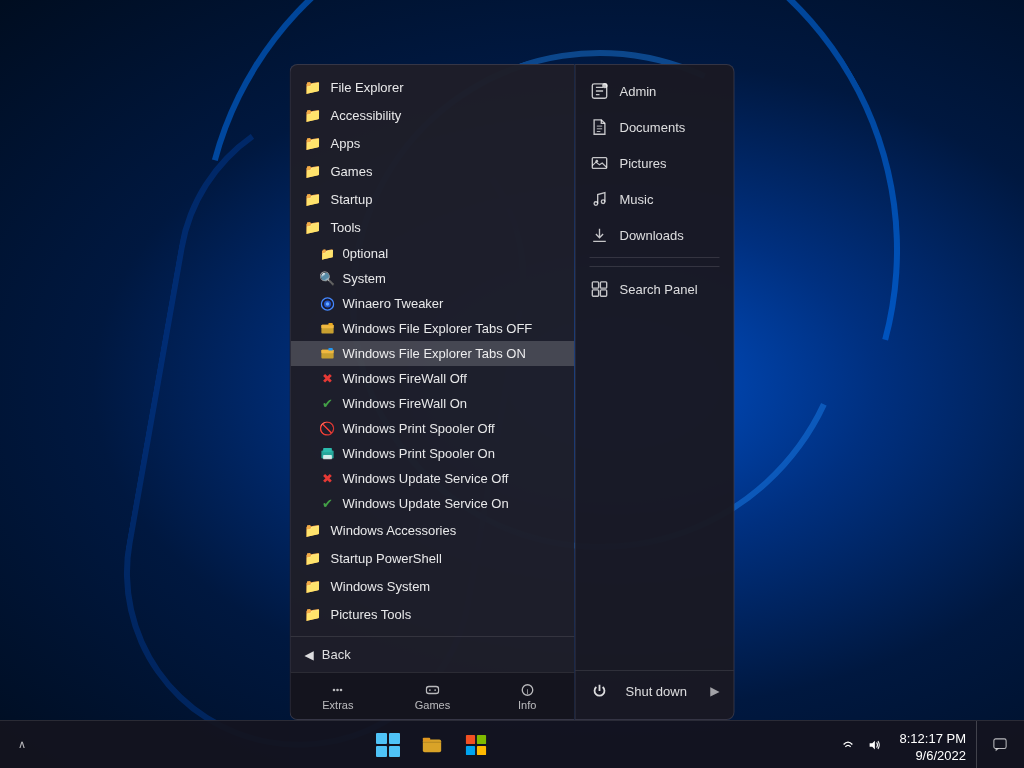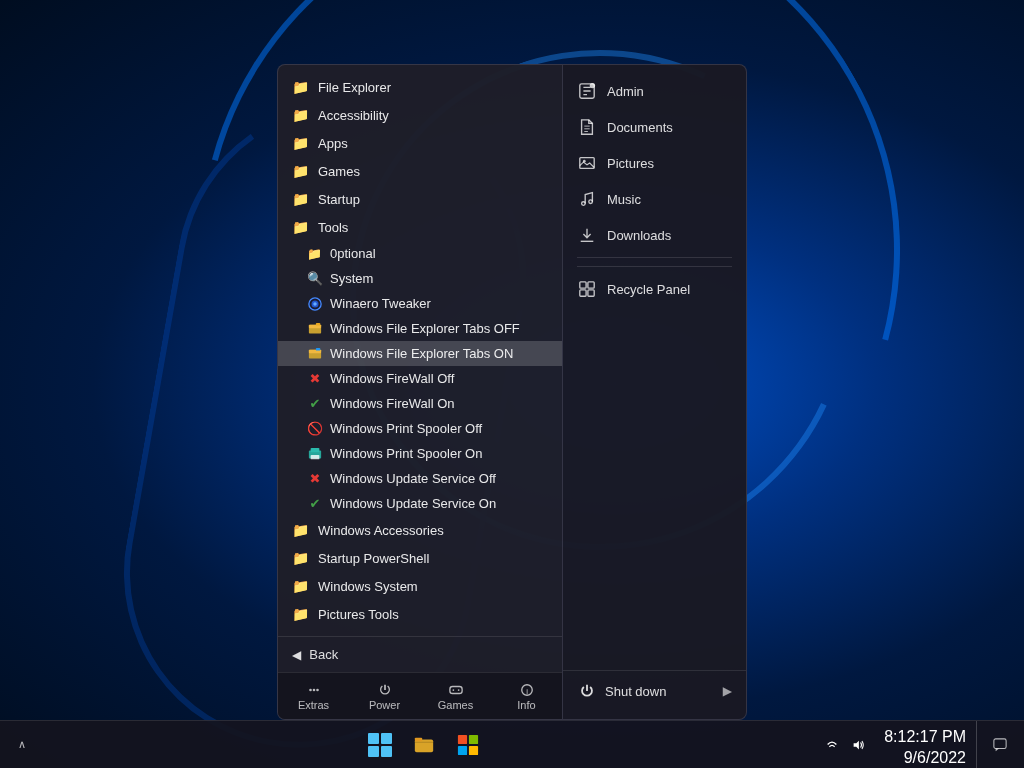--- a/index.html
+++ b/index.html
@@ -104,22 +104,22 @@
       border-radius: 4px;
       color: white;
       font-size: 14px;
     }
     .clock {
       display: flex; flex-direction: column; align-items: flex-end;
       cursor: pointer;
       padding: 2px 4px;
       border-radius: 4px;
     }
-    .clock-time { font-size: 16px; color: white; line-height: 1.3; margin-top: 6px; }
-    .clock-date { font-size: 16px; color: white; line-height: 1.3; }
+    .clock-time { font-size: 13px; color: white; line-height: 1.3; margin-top: 6px; }
+    .clock-date { font-size: 13px; color: white; line-height: 1.3; }
     .show-desktop {
       width: 6px; height: 48px;
       border-left: 1px solid rgba(255,255,255,0.2);
       cursor: pointer;
     }
 
     
     .start-menu {
       position: absolute;
       bottom: 48px;
@@ -197,21 +197,21 @@
       align-items: center;
       gap: 2px;
       cursor: pointer;
       color: rgba(255,255,255,0.7);
       font-size: 11px;
       border-top: 2px solid transparent;
     }
 
     
     .menu-right {
-      width: 185px;
+      width: 160px;
       background: rgba(25, 25, 35, 0.97);
       border: 1px solid rgba(80,80,100,0.5);
       border-radius: 0 8px 8px 0;
       display: flex;
       flex-direction: column;
       padding: 8px 0;
     }
     .right-item {
       display: flex;
       align-items: center;
@@ -237,21 +237,21 @@
       align-items: center;
       justify-content: space-between;
       padding: 10px 14px;
       cursor: pointer;
       color: rgba(255,255,255,0.85);
       font-size: 13px;
       margin-top: auto;
       border-top: 1px solid rgba(255,255,255,0.1);
     }
     .shutdown-left {
-      display: flex; align-items: center; gap: 8px;
+      display: flex; align-items: center; gap: 16px;
     }
 
     
     .folder-yellow { color: #f0b429; }
     .folder-gray { color: #aaaaaa; }
     .icon-red { color: #e53935; }
     .icon-green { color: #43a047; }
     .icon-search { color: #cc8800; }
     .icon-teal { color: #26a69a; }
   </style>
@@ -408,27 +408,20 @@
       <div class="menu-tab">
         <svg width="14" height="14" viewBox="0 0 16 16">
           <circle cx="4" cy="8" r="1.5" fill="rgba(255,255,255,0.7)"></circle>
           <circle cx="8" cy="8" r="1.5" fill="rgba(255,255,255,0.7)"></circle>
           <circle cx="12" cy="8" r="1.5" fill="rgba(255,255,255,0.7)"></circle>
         </svg>
         <span>Extras</span>
       </div>
       <div class="menu-tab">
         <svg width="14" height="14" viewBox="0 0 16 16">
-          <path d="M8 2 L8 8" stroke="rgba(255,255,255,0.7)" stroke-width="2" fill="none"></path>
-          <path d="M5 3.5 A5 5 0 1 0 11 3.5" stroke="rgba(255,255,255,0.7)" stroke-width="1.5" fill="none"></path>
-        </svg>
-        <span>Power</span>
-      </div>
-      <div class="menu-tab">
-        <svg width="14" height="14" viewBox="0 0 16 16">
           <rect x="1" y="4" width="14" height="8" rx="3" fill="none" stroke="rgba(255,255,255,0.7)" stroke-width="1.5"></rect>
           <circle cx="5" cy="8" r="1" fill="rgba(255,255,255,0.7)"></circle>
           <circle cx="11" cy="8" r="1" fill="rgba(255,255,255,0.7)"></circle>
         </svg>
         <span>Games</span>
       </div>
       <div class="menu-tab">
         <svg width="14" height="14" viewBox="0 0 16 16">
           <circle cx="8" cy="8" r="6" fill="none" stroke="rgba(255,255,255,0.7)" stroke-width="1.5"></circle>
           <text x="7" y="12" font-size="9" fill="rgba(255,255,255,0.7)" font-family="Arial">i</text>
@@ -503,21 +496,21 @@
 
     <div class="right-item">
       <span class="right-item-icon">
         <svg viewBox="0 0 20 20" width="18" height="18">
           <rect x="2" y="2" width="7" height="7" rx="1" fill="none" stroke="rgba(255,255,255,0.75)" stroke-width="1.5"></rect>
           <rect x="11" y="2" width="7" height="7" rx="1" fill="none" stroke="rgba(255,255,255,0.75)" stroke-width="1.5"></rect>
           <rect x="2" y="11" width="7" height="7" rx="1" fill="none" stroke="rgba(255,255,255,0.75)" stroke-width="1.5"></rect>
           <rect x="11" y="11" width="7" height="7" rx="1" fill="none" stroke="rgba(255,255,255,0.75)" stroke-width="1.5"></rect>
         </svg>
       </span>
-      <span>Recycle Panel</span>
+      <span>Search Panel</span>
     </div>
 
 
     <div class="shutdown-item">
       <div class="shutdown-left">
         <span class="right-item-icon">
           <svg viewBox="0 0 20 20" width="18" height="18">
             <path d="M10 3 L10 10" stroke="rgba(255,255,255,0.85)" stroke-width="2" fill="none"></path>
             <path d="M6.5 5.5 A5.5 5.5 0 1 0 13.5 5.5" stroke="rgba(255,255,255,0.85)" stroke-width="2" fill="none"></path>
           </svg>

